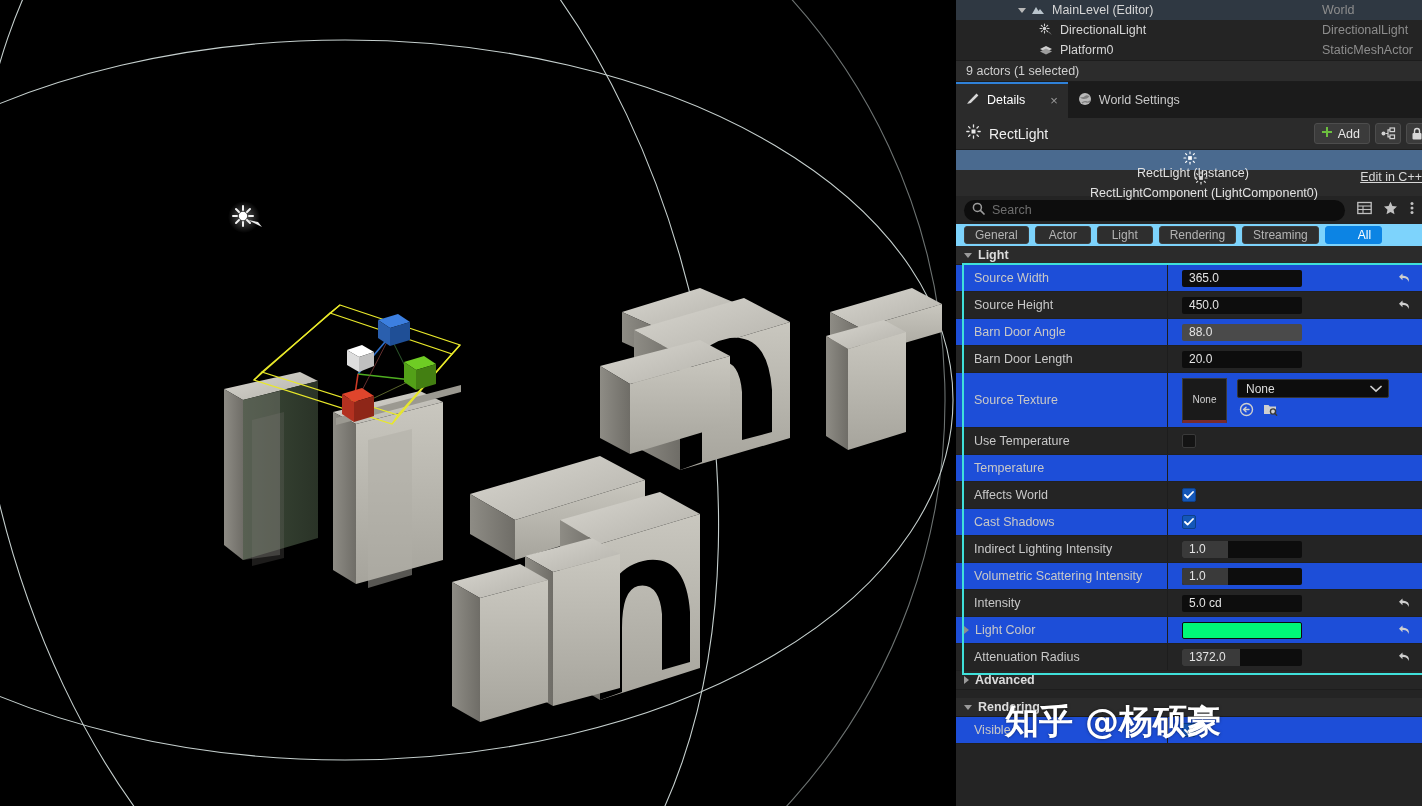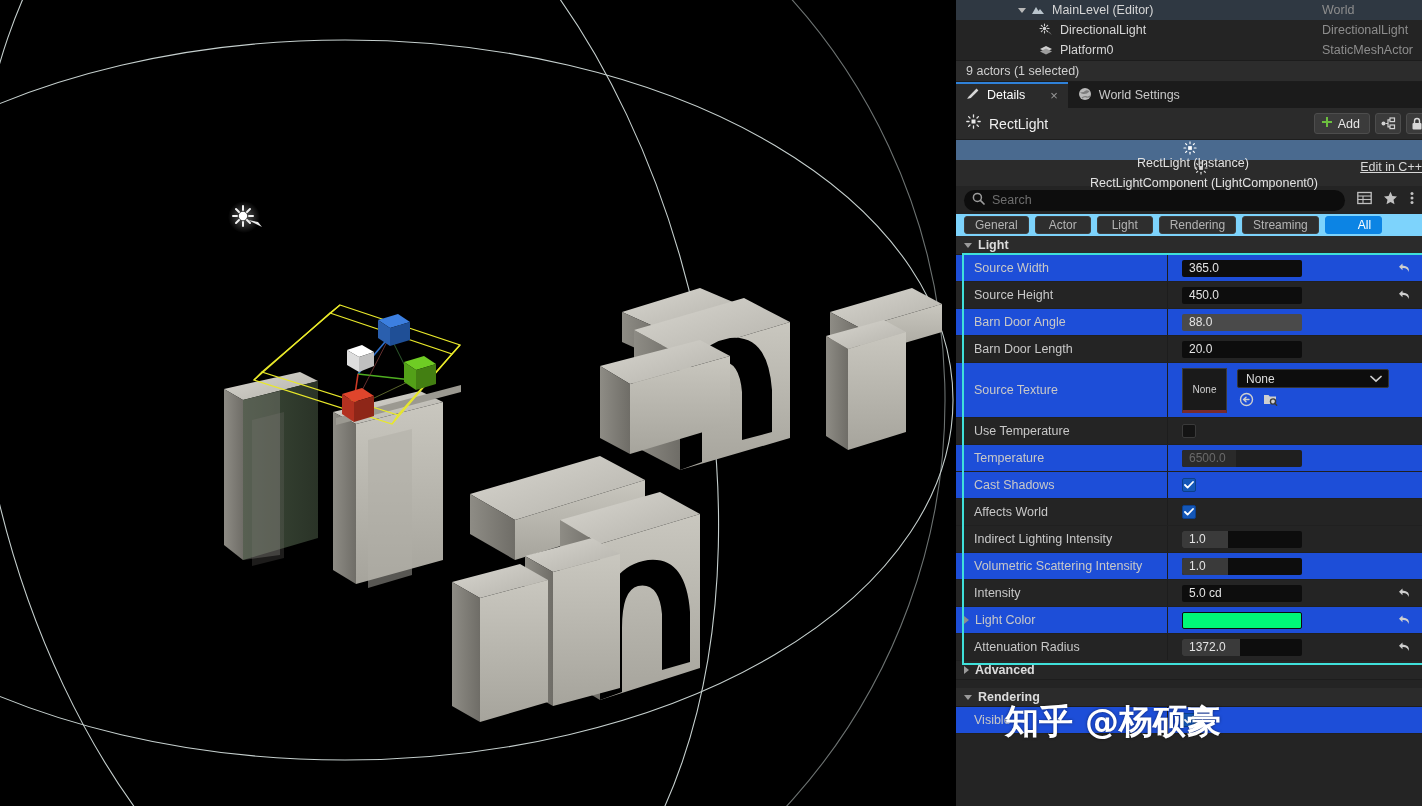--- a/index.html
+++ b/index.html
@@ -54,21 +54,21 @@
   .actor-count {
     height: 22px; background: #2c2c2c;
     display: flex; align-items: center;
     padding-left: 10px;
     font-size: 12.5px; color: #cfcfcf;
     border-top: 1px solid #1c1c1c;
     border-bottom: 1px solid #1c1c1c;
   }
 
   
-  .tabstrip { height: 26px; background: #1b1b1b; display: flex; align-items: stretch; }
+  .tabstrip { height: 36px; background: #1b1b1b; display: flex; align-items: stretch; }
   .tab {
     display: flex; align-items: center; gap: 7px;
     padding: 0 10px;
     font-size: 12.5px; color: #c9c9c9;
     position: relative;
     background: #1b1b1b;
   }
   .tab.active { background: #2b2b2b; color: #fff; }
   .tab.active::before {
     content: ""; position: absolute; left: 0; right: 0; top: 0; height: 2px; background: #2f81d8;
@@ -705,41 +705,35 @@
 
       <div class="prow alt">
         <div class="pname">Use Temperature</div>
         <div class="pval">
           <div class="cbx off"></div>
         </div>
       </div>
 
       <div class="prow">
         <div class="pname">Temperature</div>
-        <div class="pval">
-          <div class="pval-num disabled">
-            <div class="fill" style="width:45%;background:#2a2a2a;"></div>
-            <span>6500.0</span>
-          </div>
-        </div>
-      </div>
-
-      <div class="prow">
-        <div class="pname">Cast Shadows</div>
+      </div>
+
+      <div class="prow alt">
+        <div class="pname">Affects World</div>
         <div class="pval">
           <div class="cbx">
             <svg width="10" height="8" viewBox="0 0 10 8">
               <path d="M1 4 L3.6 6.6 L9 1" stroke="#ffffff" stroke-width="1.8" fill="none" stroke-linecap="round" stroke-linejoin="round"></path>
             </svg>
           </div>
         </div>
       </div>
 
-      <div class="prow alt">
-        <div class="pname">Affects World</div>
+      <div class="prow">
+        <div class="pname">Cast Shadows</div>
         <div class="pval">
           <div class="cbx">
             <svg width="10" height="8" viewBox="0 0 10 8">
               <path d="M1 4 L3.6 6.6 L9 1" stroke="#ffffff" stroke-width="1.8" fill="none" stroke-linecap="round" stroke-linejoin="round"></path>
             </svg>
           </div>
         </div>
       </div>
 
       <div class="prow alt">

